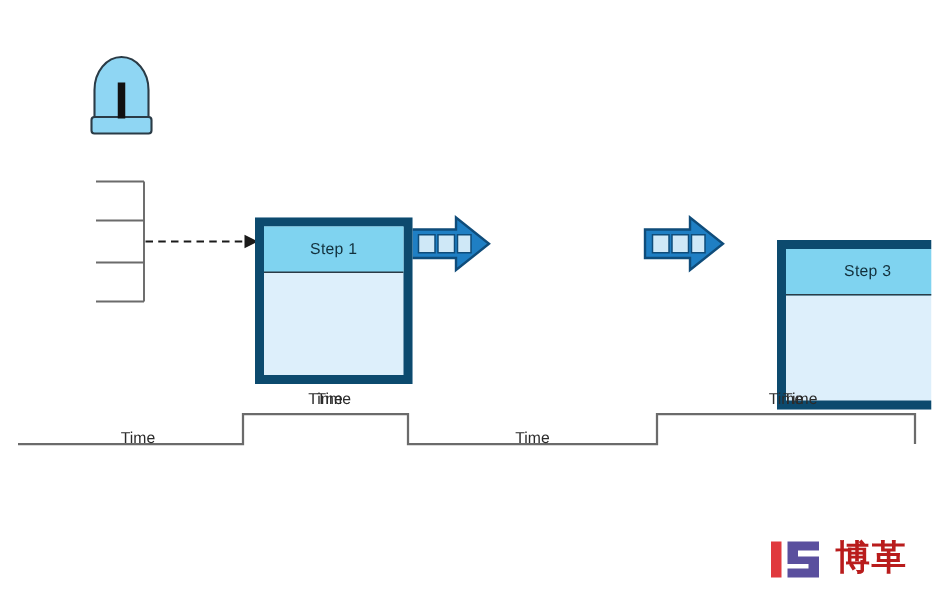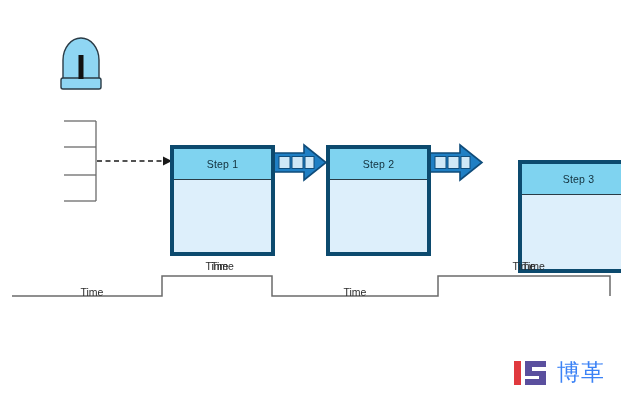--- a/index.html
+++ b/index.html
@@ -20,21 +20,21 @@
   .svg-layer {
     position: absolute;
     left: 0;
     top: 0;
     width: 621px;
     height: 410px;
   }
   .step-box {
     position: absolute;
     box-sizing: border-box;
-    border: 4px solid #0c4a6e;
+    border: 6px solid #0c4a6e;
     background: #ddeffb;
   }
   .step-header {
     box-sizing: border-box;
     height: 31px;
     background: #7fd3f0;
     border-bottom: 1px solid #2a3b46;
     display: flex;
     align-items: center;
     justify-content: center;
@@ -62,22 +62,22 @@
     top: 2px;
     width: 42px;
     height: 26px;
   }
   .logo-cjk {
     position: absolute;
     left: 60px;
     top: 0px;
     font-family: "DejaVu Sans", sans-serif;
     font-size: 23px;
-    font-weight: normal;
-    color: #3b82f6;
+    font-weight: bold;
+    color: #b91c1c;
     letter-spacing: 1px;
     line-height: 28px;
   }
   .logo-url {
     position: absolute;
     left: 8px;
     top: 30px;
     font-family: "DejaVu Sans Mono", monospace;
     font-size: 11px;
     font-weight: bold;
@@ -137,25 +137,20 @@
                L 610 296"></path>
     </g>
   </svg>
 
   <div class="step-box" style="left:170px; top:145px; width:105px; height:111px;">
     <div class="step-header">
       <span>Step 1</span>
     </div>
   </div>
 
-  <div class="step-box" style="left:326px; top:145px; width:105px; height:111px;">
-    <div class="step-header">
-      <span>Step 2</span>
-    </div>
-  </div>
 
   <div class="step-box" style="left:481px; top:160px; width:121px; height:113px;margin-left:37px;">
     <div class="step-header">
       <span>Step 3</span>
     </div>
   </div>
 
   <div class="time-label" style="left:170px; top:260px; width:105px;">Time</div>
 
   <div class="time-label" style="left:481px; top:260px; width:105px;">Time</div>

